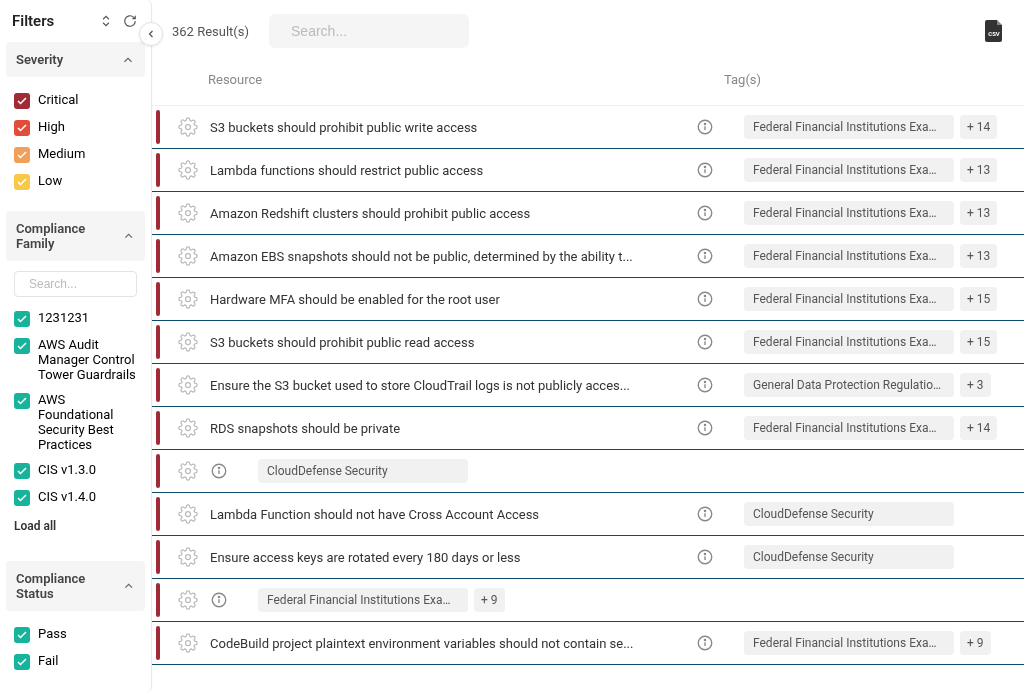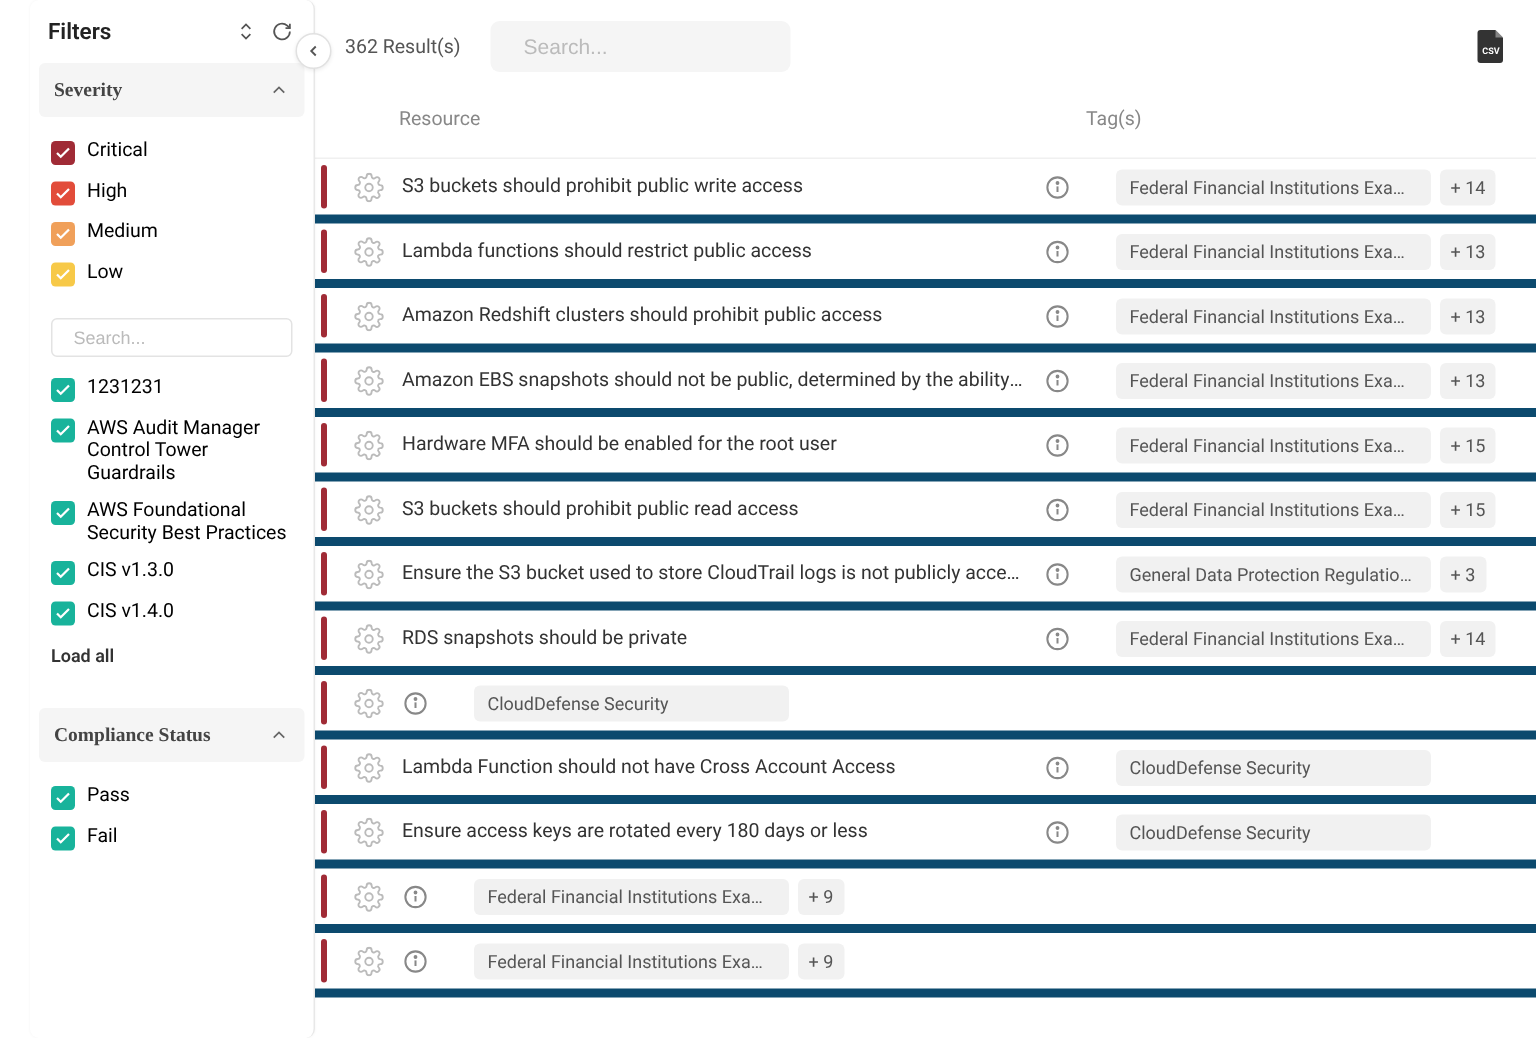--- a/index.html
+++ b/index.html
@@ -9,29 +9,28 @@
   color: #333;
   background: #fff;
   width: 1024px;
   height: 692px;
   overflow: hidden;
   display: flex;
 }
 
 
 .sidebar {
-  width: 190px;
+  width: 152px;
   border-right: 1px solid #e8e8e8;
   border-radius: 6px;
   padding: 12px 12px 0 12px;
   display: flex;
   flex-direction: column;
   position: relative;
   box-shadow: 0 0 2px rgba(0,0,0,0.05);
-  margin-left: 20px;
 }
 .sidebar-header {
   display: flex;
   justify-content: space-between;
   align-items: center;
   margin-bottom: 12px;
 }
 .filters-title {
   font-size: 15px;
   font-weight: 600;
@@ -75,21 +74,20 @@
   border-radius: 4px;
   padding: 10px 10px;
   display: flex;
   justify-content: space-between;
   align-items: center;
   cursor: pointer;
   font-size: 13px;
   font-weight: 600;
   color: #444;
   margin: 0 -6px 10px -6px;
-  font-family: Liberation Serif, serif;
 }
 .section-body {
   padding: 0 2px 8px 2px;
 }
 
 .check-row {
   display: flex;
   align-items: flex-start;
   gap: 8px;
   padding: 5px 0;
@@ -195,21 +193,21 @@
 .col-resource { flex: 1; }
 .col-tags { width: 280px; }
 
 .list {
   flex: 1;
   overflow-y: hidden;
 }
 .row {
   display: flex;
   align-items: center;
-  border-bottom: 6px solid #0c4a6e;
+  border-bottom: 1px solid #0c4a6e;
   min-height: 43px;
   padding-right: 20px;
 }
 .sev-bar {
   width: 4px;
   align-self: stretch;
   background: #a02b36;
   margin-right: 18px;
   border-radius: 2px;
   margin-top: 4px;
@@ -331,20 +329,26 @@
             <svg viewBox="0 0 24 24" fill="none" stroke="#fff" stroke-width="3">
               <polyline points="20 6 9 17 4 12"></polyline>
             </svg>
           </span>
           <span>Low</span>
         </div>
       </div>
   </div>
 
   <div class="section">
+    <div class="section-header">
+      <span>Compliance Family</span>
+      <svg viewBox="0 0 24 24" width="14" height="14" fill="none" stroke="#666" stroke-width="2">
+          <polyline points="18 15 12 9 6 15"></polyline>
+        </svg>
+    </div>
     <div class="section-body">
       <div class="sidebar-search">
         <svg viewBox="0 0 24 24" width="12" height="12" fill="none" stroke="#bbb" stroke-width="2">
             <circle cx="11" cy="11" r="7"></circle>
             <line x1="21" y1="21" x2="16.65" y2="16.65"></line>
           </svg>
         <input type="text" placeholder="Search..." style="">
       </div>
       <div id="cf-body">
           <div class="check-row">
@@ -643,20 +647,21 @@
           <span class="tag">Federal Financial Institutions Examinati...</span>
           <span class="tag-more">+ 9</span>
         </span>
   </div>
       <div class="row">
     <span class="sev-bar"></span>
     <span class="gear"><svg viewBox="0 0 24 24" fill="none" stroke="currentColor" stroke-width="1.5">
             <circle cx="12" cy="12" r="3"></circle>
             <path d="M19.4 15a1.7 1.7 0 0 0 .34 1.87l.06.06a2 2 0 1 1-2.83 2.83l-.06-.06a1.7 1.7 0 0 0-1.87-.34 1.7 1.7 0 0 0-1.03 1.56V21a2 2 0 1 1-4 0v-.09a1.7 1.7 0 0 0-1.11-1.55 1.7 1.7 0 0 0-1.87.34l-.06.06a2 2 0 1 1-2.83-2.83l.06-.06a1.7 1.7 0 0 0 .34-1.87 1.7 1.7 0 0 0-1.56-1.03H3a2 2 0 1 1 0-4h.09a1.7 1.7 0 0 0 1.55-1.11 1.7 1.7 0 0 0-.34-1.87l-.06-.06a2 2 0 1 1 2.83-2.83l.06.06a1.7 1.7 0 0 0 1.87.34h.08A1.7 1.7 0 0 0 10.11 3.1V3a2 2 0 1 1 4 0v.09a1.7 1.7 0 0 0 1.03 1.56 1.7 1.7 0 0 0 1.87-.34l.06-.06a2 2 0 1 1 2.83 2.83l-.06.06a1.7 1.7 0 0 0-.34 1.87v.08a1.7 1.7 0 0 0 1.56 1.03H21a2 2 0 1 1 0 4h-.09a1.7 1.7 0 0 0-1.56 1.03z"></path>
           </svg></span>
+    <span class="res-text">CodeBuild project plaintext environment variables should not contain se...</span>
     <span class="info-icon"><svg viewBox="0 0 24 24" fill="none" stroke="currentColor" stroke-width="1.8">
             <circle cx="12" cy="12" r="9"></circle>
             <line x1="12" y1="11" x2="12" y2="16"></line>
             <circle cx="12" cy="8" r="0.8" fill="currentColor"></circle>
           </svg></span>
     <span class="tags-cell">
           <span class="tag">Federal Financial Institutions Examinati...</span>
           <span class="tag-more">+ 9</span>
         </span>
   </div>

